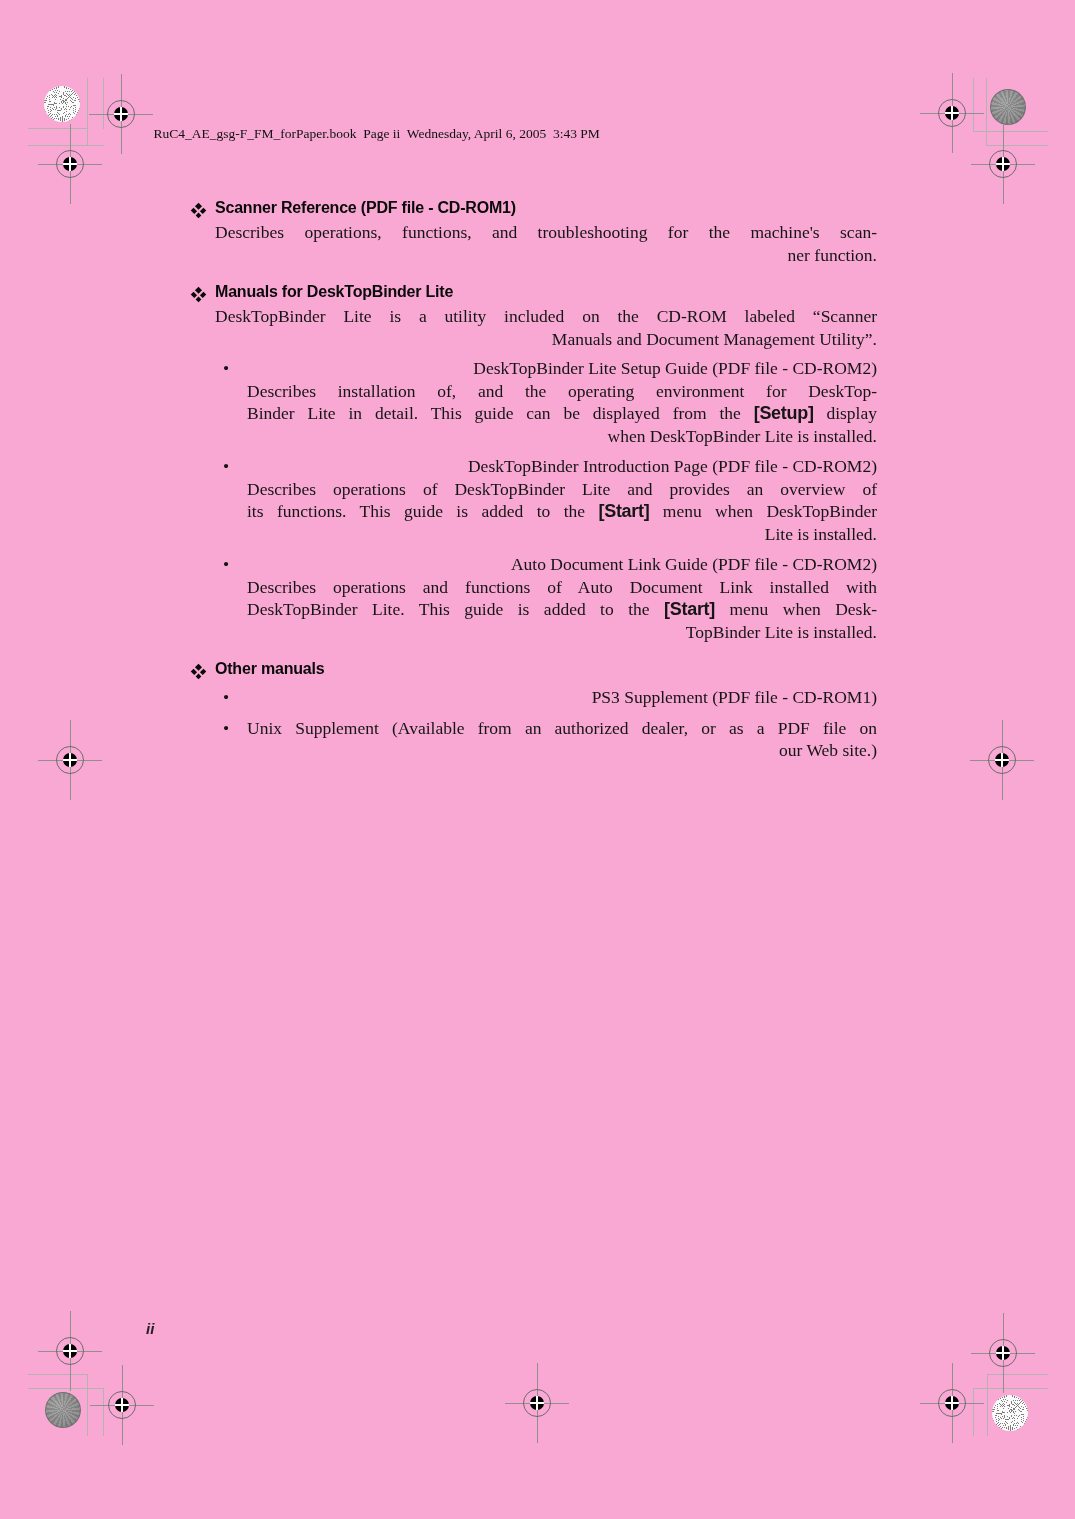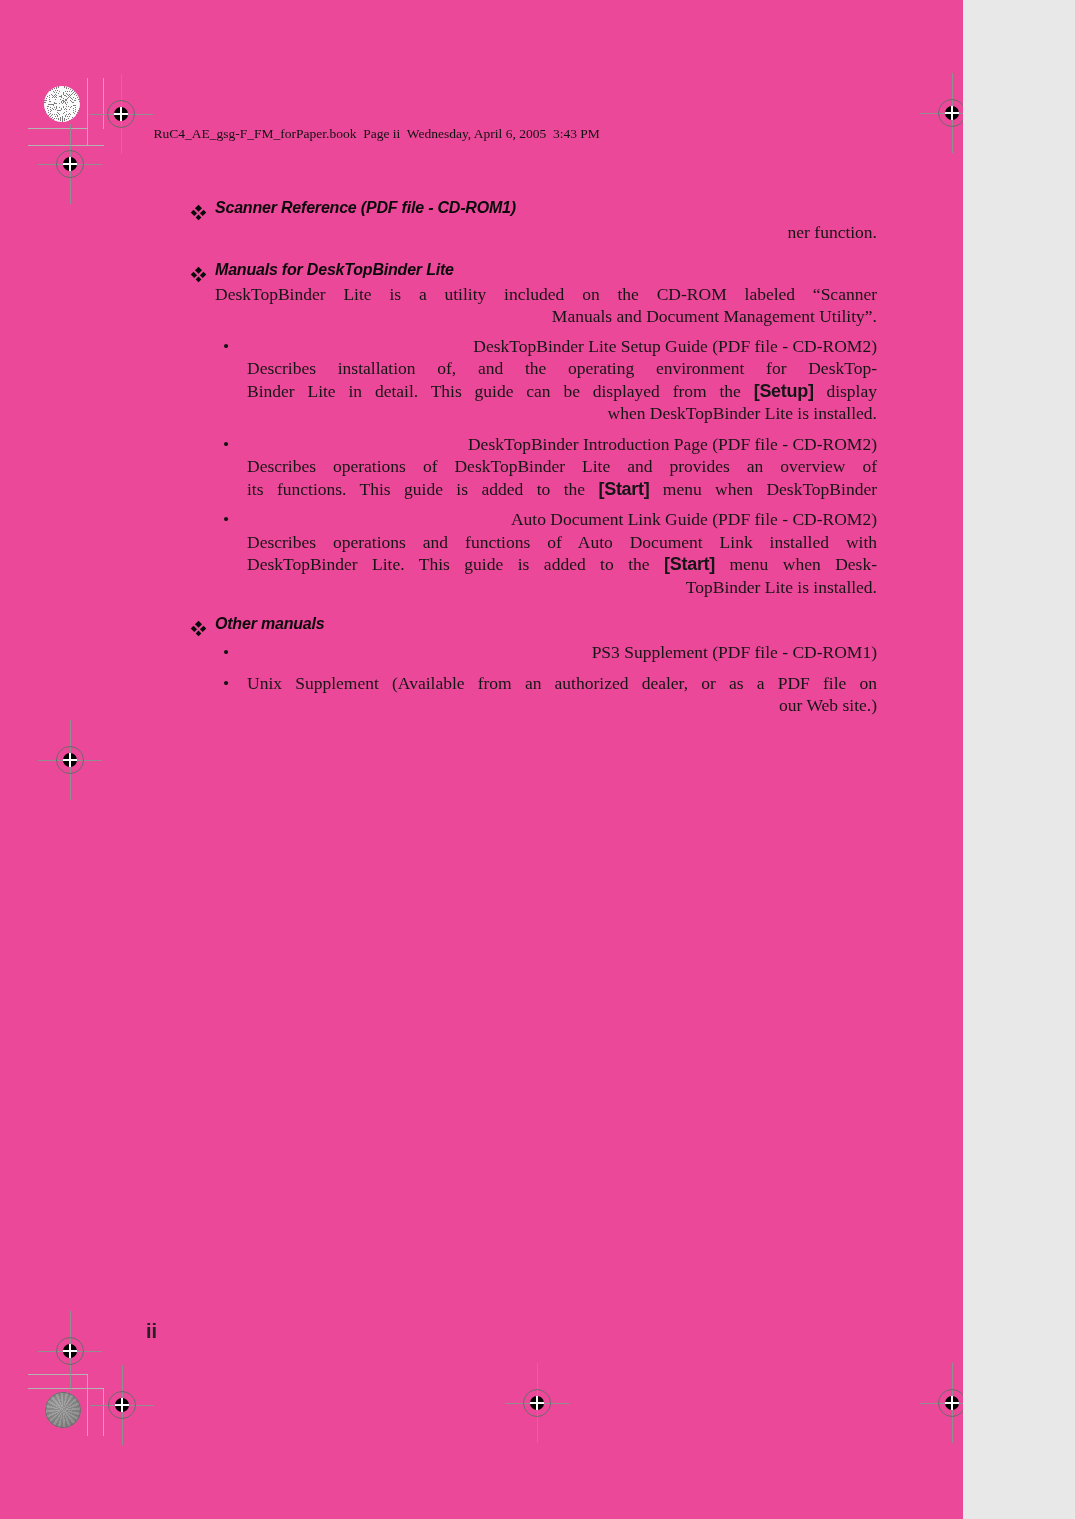--- a/index.html
+++ b/index.html
@@ -1,17 +1,17 @@
 <!DOCTYPE html>
 <html><head>
 <meta charset="utf-8">
 <style>
   html,body{margin:0;padding:0;background:#e8e8e8;}
   .page{
-    position:relative;width:963px;height:1519px;background:#ec4899;
+    position:relative;width:1075px;height:1519px;background:#f9a8d4;
     overflow:hidden;font-family:"Liberation Serif","DejaVu Serif",serif;color:#151515;
   }
   
   .t{position:absolute;background:#b3b3b3;}
   .t.h{height:1px;} .t.v{width:1px;}
   
   .rm{position:absolute;width:80px;height:80px;margin:-40px 0 0 -40px;}
   .rm i{position:absolute;display:block;}
   .rm .lv{left:39.5px;top:0;width:1px;height:80px;background:#8f8f8f;}
   .rm .lh{top:39.5px;left:8px;width:64px;height:1px;background:#8f8f8f;}
@@ -26,40 +26,40 @@
     background-image:
       repeating-conic-gradient(rgba(0,0,0,.10) 0deg 9deg, rgba(255,255,255,.08) 9deg 18deg),
       radial-gradient(circle at 40% 38%, #a2a2a2, #8d8d8d 55%, #767676 100%);
     box-shadow:inset 0 0 0 1px #6e6e6e;
   }
   
   .hdr{position:absolute;left:140px;top:110px;font-size:13.5px;white-space:pre;color:#111;}
   
   .content{position:absolute;left:193px;top:198px;width:692px;}
   .section{margin-bottom:16px;}
-  .sec-head{display:flex;align-items:flex-end;margin-bottom:3px;font-style:italic;}
+  .sec-head{display:flex;align-items:center;margin-bottom:3px;}
   .mk{width:22px;flex:0 0 22px;padding-top:4px;}
   .mk .dg{width:11px;height:11px;transform:rotate(45deg);display:grid;
       grid-template-columns:1fr 1fr;grid-template-rows:1fr 1fr;gap:2px;}
   .mk .dg i{background:#0a0a0a;display:block;}
   .sec-title{font-family:"Liberation Sans","DejaVu Sans",sans-serif;font-weight:700;
       font-size:16px;line-height:20px;letter-spacing:-0.2px;color:#0a0a0a;}
   .sec-body{margin-left:22px;width:662px;}
   .ln{font-size:17.5px;line-height:22.5px;text-align:right;}
   .ln.fill{text-align:justify;text-align-last:justify;}
   .kb{font-family:"Liberation Sans","DejaVu Sans",sans-serif;font-weight:700;
       font-size:18px;letter-spacing:-0.3px;}
   .items{margin-left:30px;margin-top:7px;}
   .li{display:flex;align-items:flex-start;margin-bottom:8px;}
   .li:last-child{margin-bottom:0;}
   .dot{flex:0 0 24px;width:24px;font-size:17.5px;line-height:22.5px;}
   .li-body{width:630px;}
   
   .pagenum{position:absolute;left:146px;top:1320px;font-family:"Liberation Sans","DejaVu Sans",sans-serif;
-      font-weight:700;font-size:20px;color:#222;}
+      font-weight:700;font-size:15px;color:#222;font-style:italic;}
 </style>
 </head>
 <body>
 
 <div class="page">
 
   <div class="cc pin" style="left:44px;top:86px;"></div>
   <div class="cc mot" style="left:990px;top:89px;"></div>
   <div class="cc mot" style="left:45px;top:1392px;"></div>
   <div class="cc pin" style="left:992px;top:1395px;"></div>
@@ -75,20 +75,21 @@
             <span class="dg">
               <i></i>
               <i></i>
               <i></i>
               <i></i>
             </span>
           </span>
           <span class="sec-title">Scanner Reference (PDF file - CD-ROM1)</span>
         </div>
         <div class="sec-body">
+          <div class="ln fill"><span>Describes operations, functions, and troubleshooting for the machine's scan-</span></div>
           <div class="ln"><span>ner function.</span></div>
         </div>
       </div>
       <div class="section">
         <div class="sec-head">
           <span class="mk">
             <span class="dg">
               <i></i>
               <i></i>
               <i></i>
@@ -110,20 +111,21 @@
               <div class="ln fill"><span>Binder Lite in detail. This guide can be displayed from the </span><span class="kb">[Setup]</span><span> display</span></div>
               <div class="ln"><span>when DeskTopBinder Lite is installed.</span></div>
             </div>
           </div>
           <div class="li">
             <span class="dot">•</span>
             <div class="li-body">
               <div class="ln"><span>DeskTopBinder Introduction Page (PDF file - CD-ROM2)</span></div>
               <div class="ln fill"><span>Describes operations of DeskTopBinder Lite and provides an overview of</span></div>
               <div class="ln fill"><span>its functions. This guide is added to the </span><span class="kb">[Start]</span><span> menu when DeskTopBinder</span></div>
+              <div class="ln"><span>Lite is installed.</span></div>
             </div>
           </div>
           <div class="li">
             <span class="dot">•</span>
             <div class="li-body">
               <div class="ln"><span>Auto Document Link Guide (PDF file - CD-ROM2)</span></div>
               <div class="ln fill"><span>Describes operations and functions of Auto Document Link installed with</span></div>
               <div class="ln fill"><span>DeskTopBinder Lite. This guide is added to the </span><span class="kb">[Start]</span><span> menu when Desk-</span></div>
               <div class="ln"><span>TopBinder Lite is installed.</span></div>
             </div>

